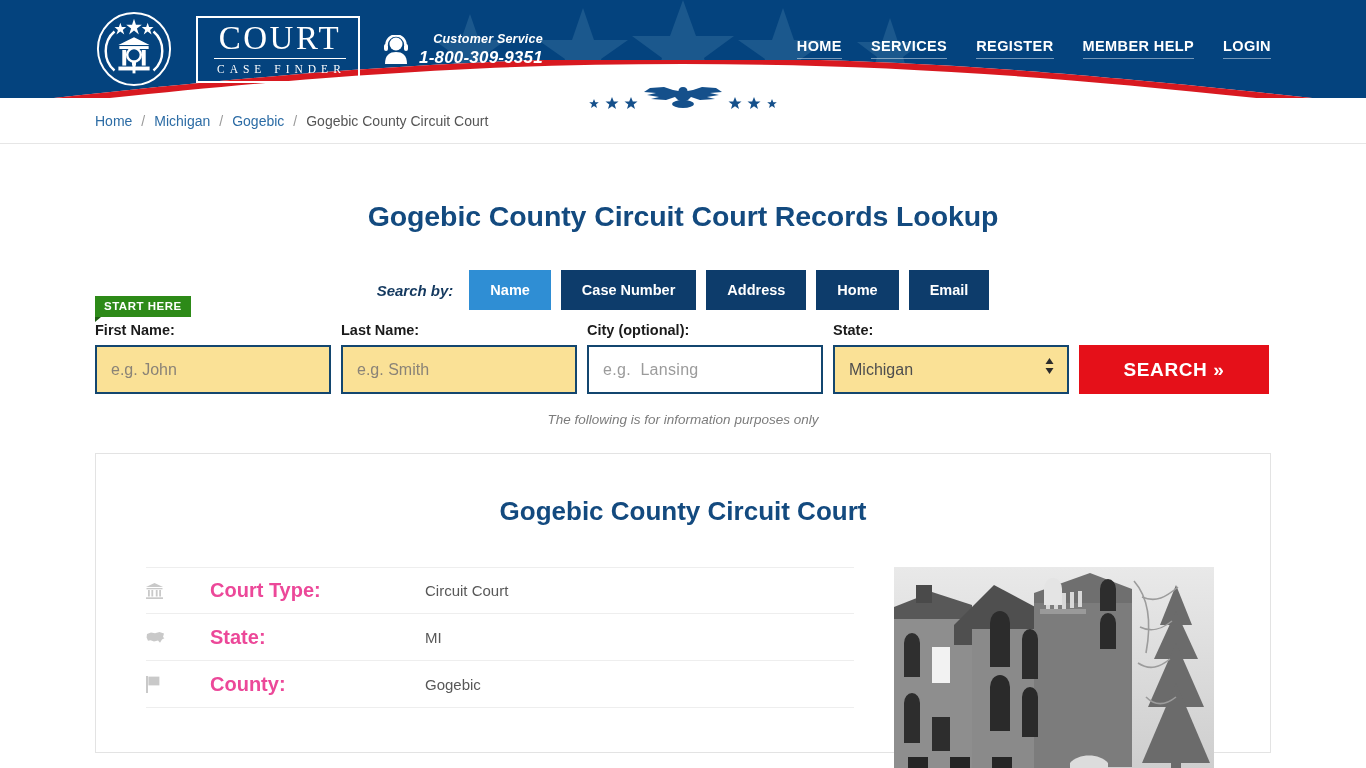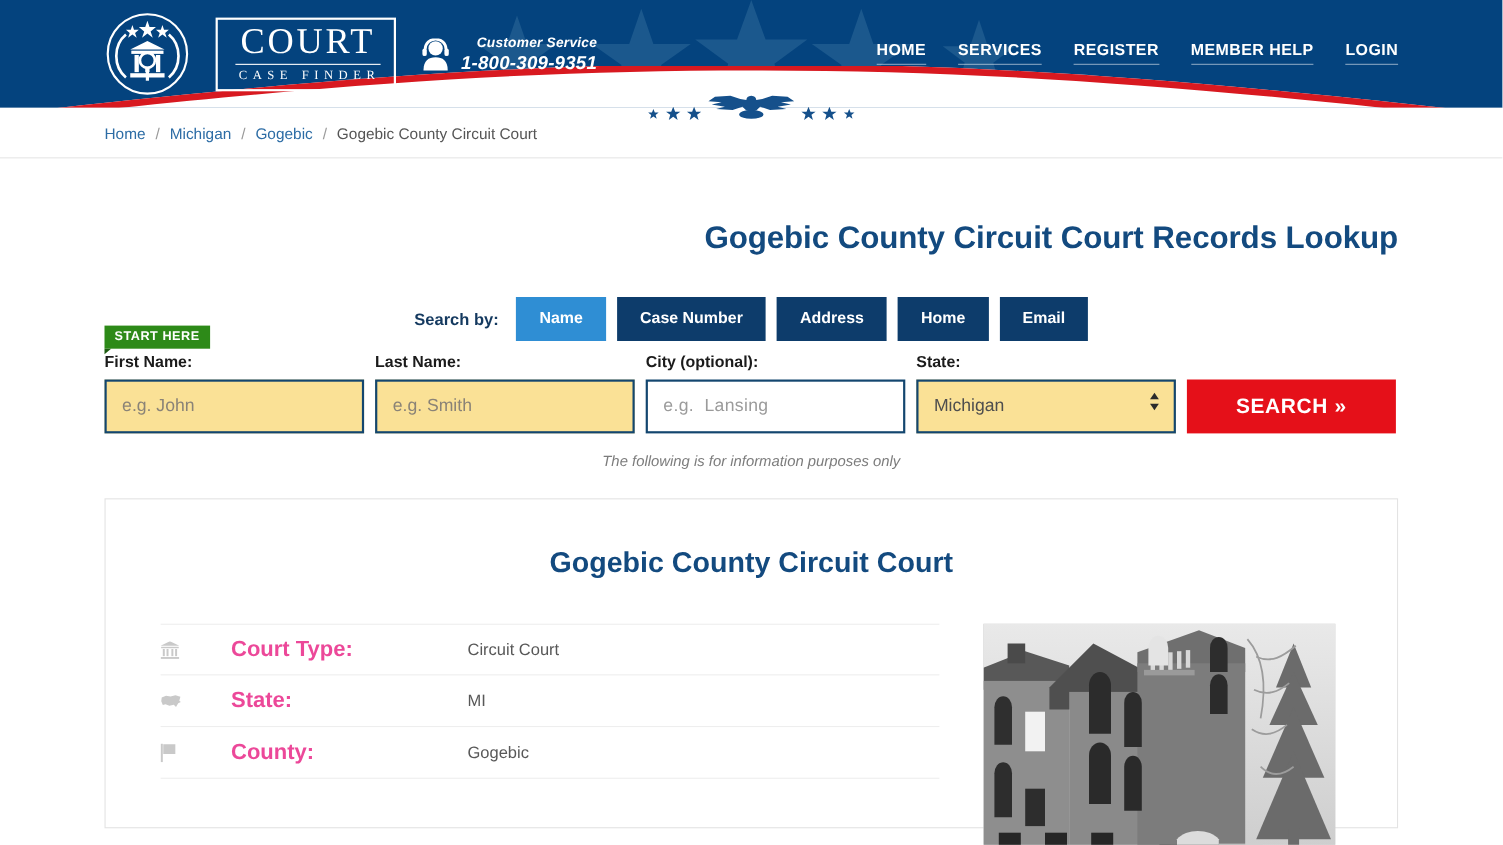--- a/index.html
+++ b/index.html
@@ -127,36 +127,36 @@
   .crumbs .sep { color: #9a9a9a; margin: 0 9px; }
   .crumbs .cur { color: #555; }
 
   
   .main {
     width: 1176px;
     margin: 0 auto;
     position: relative;
   }
   .page-title {
-    text-align: right;
+    text-align: center;
     color: #134a7f;
     font-size: 28.5px;
     font-weight: bold;
     margin: 56px 0 0 0;
     letter-spacing: -.1px;
   }
 
   
   .searchby {
     display: flex; align-items: center; justify-content: center;
     gap: 10px;
     margin-top: 37px;
   }
   .searchby-label {
-    font-size: 15px; font-weight: bold;
+    font-size: 15px; font-style: italic; font-weight: bold;
     color: #14395f;
     margin-right: 6px;
   }
   .tab {
     background: #0d3c6b;
     color: #fff;
     font-size: 14.5px;
     font-weight: bold;
     padding: 0 21px;
     height: 40px;

